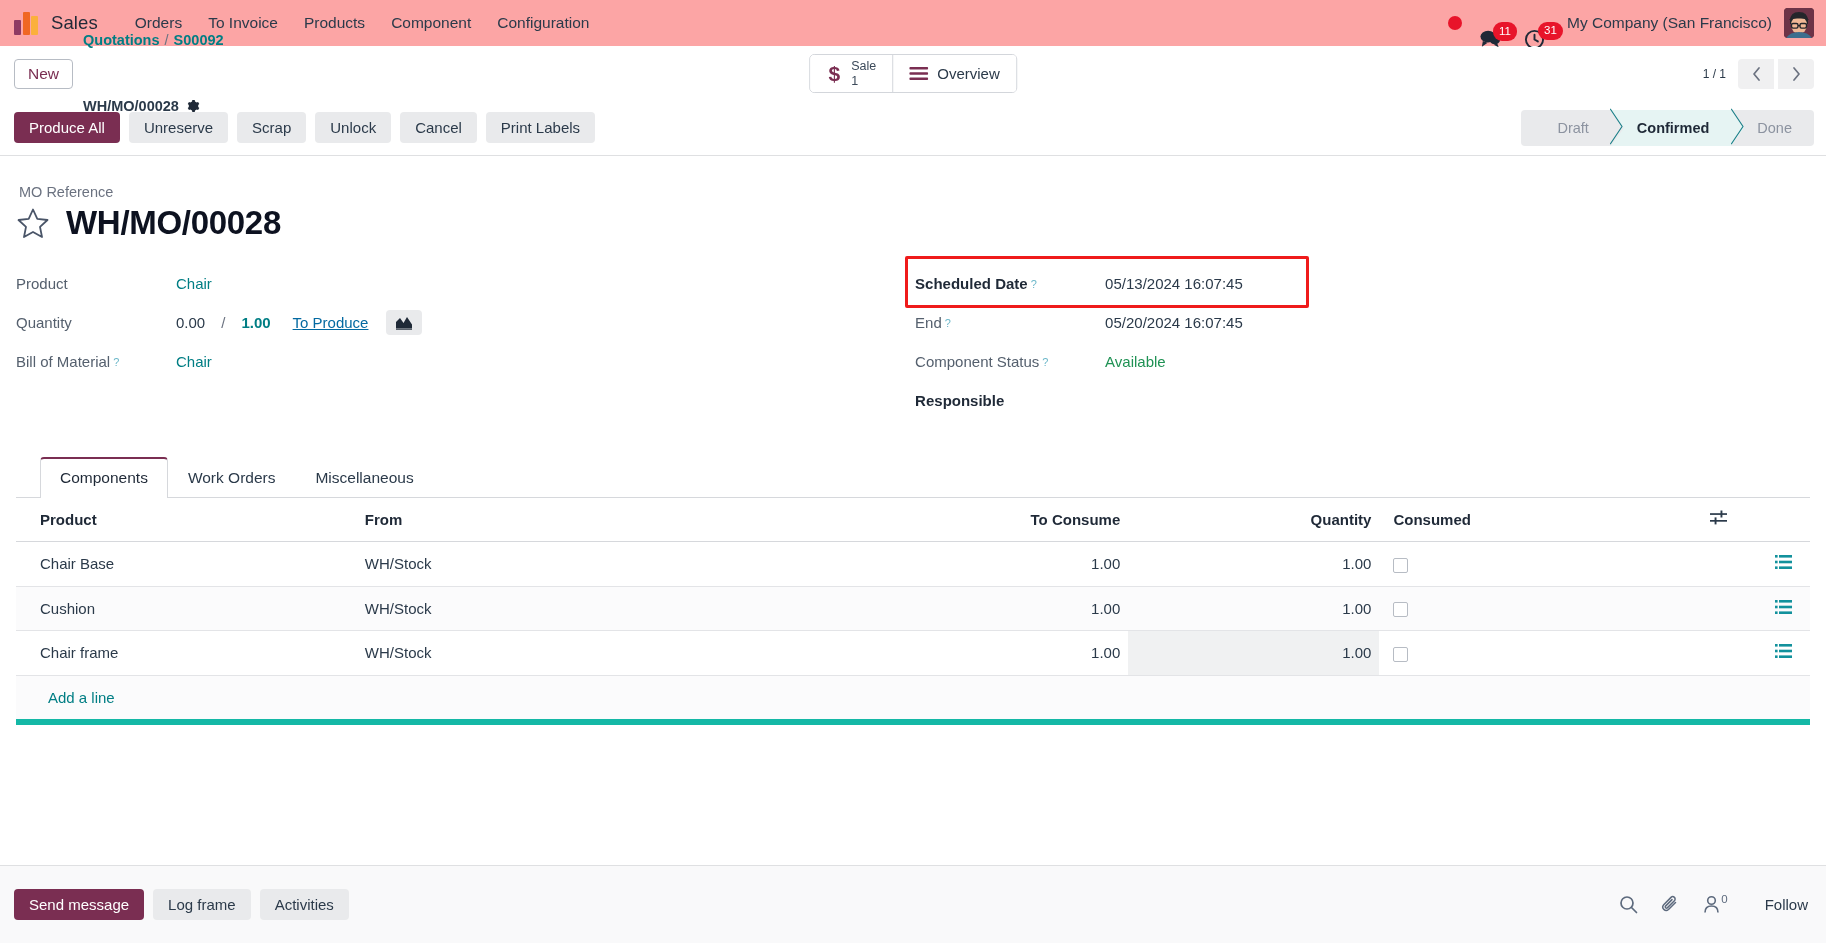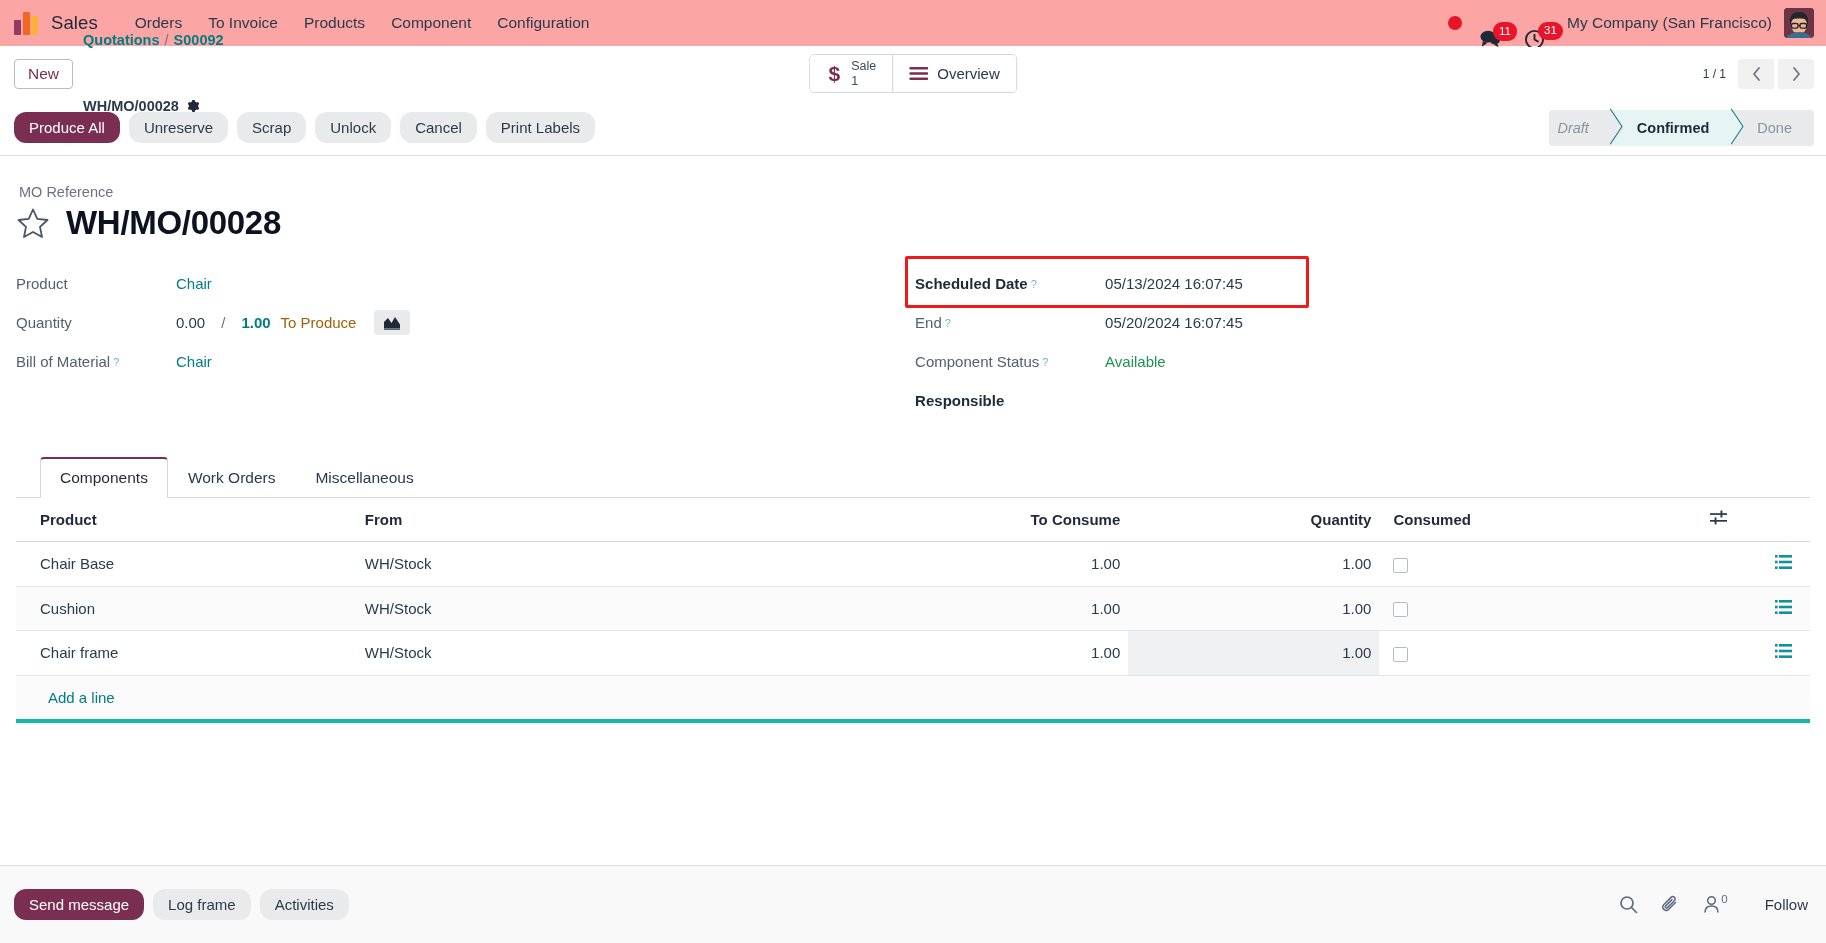--- a/index.html
+++ b/index.html
@@ -78,32 +78,32 @@
   }
   .pager-btn:first-of-type { border-radius: 4px 0 0 4px; }
   .pager-btn:last-of-type { border-radius: 0 4px 4px 0; margin-left: 2px; }
 
   
   .cp-bottom {
     height: 56px; background: #ffffff; display: flex; align-items: center;
     padding: 0 12px 0 14px; flex: 0 0 56px; border-bottom: 1px solid #dfe0e2;
   }
   .btn {
-    font-size: 15px; border-radius: 12px; padding: 7px 15px; cursor: pointer;
+    font-size: 15px; border-radius: 4px; padding: 7px 15px; cursor: pointer;
     border: none; margin-right: 9px; white-space: nowrap; font-family: inherit;
   }
   .btn-primary { background: #7a2e52; color: #fff; font-weight: 500; }
   .btn-secondary { background: #e9eaec; color: #2b3a4a; }
 
   .statusbar { margin-left: auto; display: flex; background: #e9eaec; border-radius: 4px; height: 36px; }
   .sb-item {
     display: flex; align-items: center; padding: 0 22px 0 26px; font-size: 14.5px;
     color: #8c93a0; position: relative; cursor: pointer; background: transparent;
   }
-  .sb-item:first-child { padding-left: 8px; font-style: italic; }
+  .sb-item:first-child { padding-left: 36px; }
   .sb-item.active { background: #e6f4f3; color: #1f2937; font-weight: 700; }
   .sb-item.active::before {
     content: ""; position: absolute; left: 0; top: 0; width: 0; height: 0;
     border-top: 18px solid transparent; border-bottom: 18px solid transparent;
     border-left: 13px solid #e9eaec; z-index: 2;
   }
   .sb-item.active::after {
     content: ""; position: absolute; right: -13px; top: 0; width: 0; height: 0;
     border-top: 18px solid transparent; border-bottom: 18px solid transparent;
     border-left: 13px solid #e6f4f3; z-index: 2;
@@ -128,21 +128,21 @@
   .fld { display: flex; align-items: center; min-height: 39px; }
   .fld-lbl {
     font-size: 15px; color: #55606e; width: 160px; flex: 0 0 160px; display: flex; align-items: center; gap: 3px;
   }
   .help-q { color: #6bb7c9; font-size: 11px; vertical-align: super; cursor: pointer; font-weight: 400; }
   .fld-val { font-size: 15px; color: #2b3a4a; display: flex; align-items: center; gap: 10px; }
   .link-val { color: #017e84; cursor: pointer; }
   .qty-done { color: #2b3a4a; }
   .qty-sep { color: #6b7280; margin: 0 6px; }
   .qty-total { color: #017e84; font-weight: 600; }
-  .to-produce { color: #a16207; margin-left: 0; }
+  .to-produce { color: #0369a1; margin-left: 12px; text-decoration: underline; }
   .icon-btn {
     background: #e9eaec; border: none; border-radius: 4px; padding: 5px 9px;
     cursor: pointer; display: inline-flex; align-items: center; margin-left: 8px;
   }
 
   .fld-lbl-r { font-size: 15px; color: #55606e; width: 190px; flex: 0 0 190px; display: flex; align-items: center; gap: 3px; }
   .fld-lbl-r.bold { color: #1f2937; font-weight: 700; }
   .val-green { color: #1f9254; }
 
   .highlight-box {
@@ -512,21 +512,21 @@
                     <rect x="4" y="0" width="13" height="2.6" fill="#12919c"></rect>
                     <rect x="0" y="5.7" width="2.6" height="2.6" fill="#12919c"></rect>
                     <rect x="4" y="5.7" width="13" height="2.6" fill="#12919c"></rect>
                     <rect x="0" y="11.4" width="2.6" height="2.6" fill="#12919c"></rect>
                     <rect x="4" y="11.4" width="13" height="2.6" fill="#12919c"></rect>
                   </svg>
                 </span>
               </td>
             </tr>
             <tr>
-              <td colspan="6" style="padding-left:24px; border-bottom:4px solid #14b8a6; padding-top:0; padding-bottom:0;">
+              <td colspan="6" style="padding-left:24px; border-bottom:6px solid #14b8a6; padding-top:0; padding-bottom:0;">
                 <span class="add-line">Add a line</span>
               </td>
             </tr>
           </tbody>
         </table>
       </div>
 
     </div>
   </div>
 

